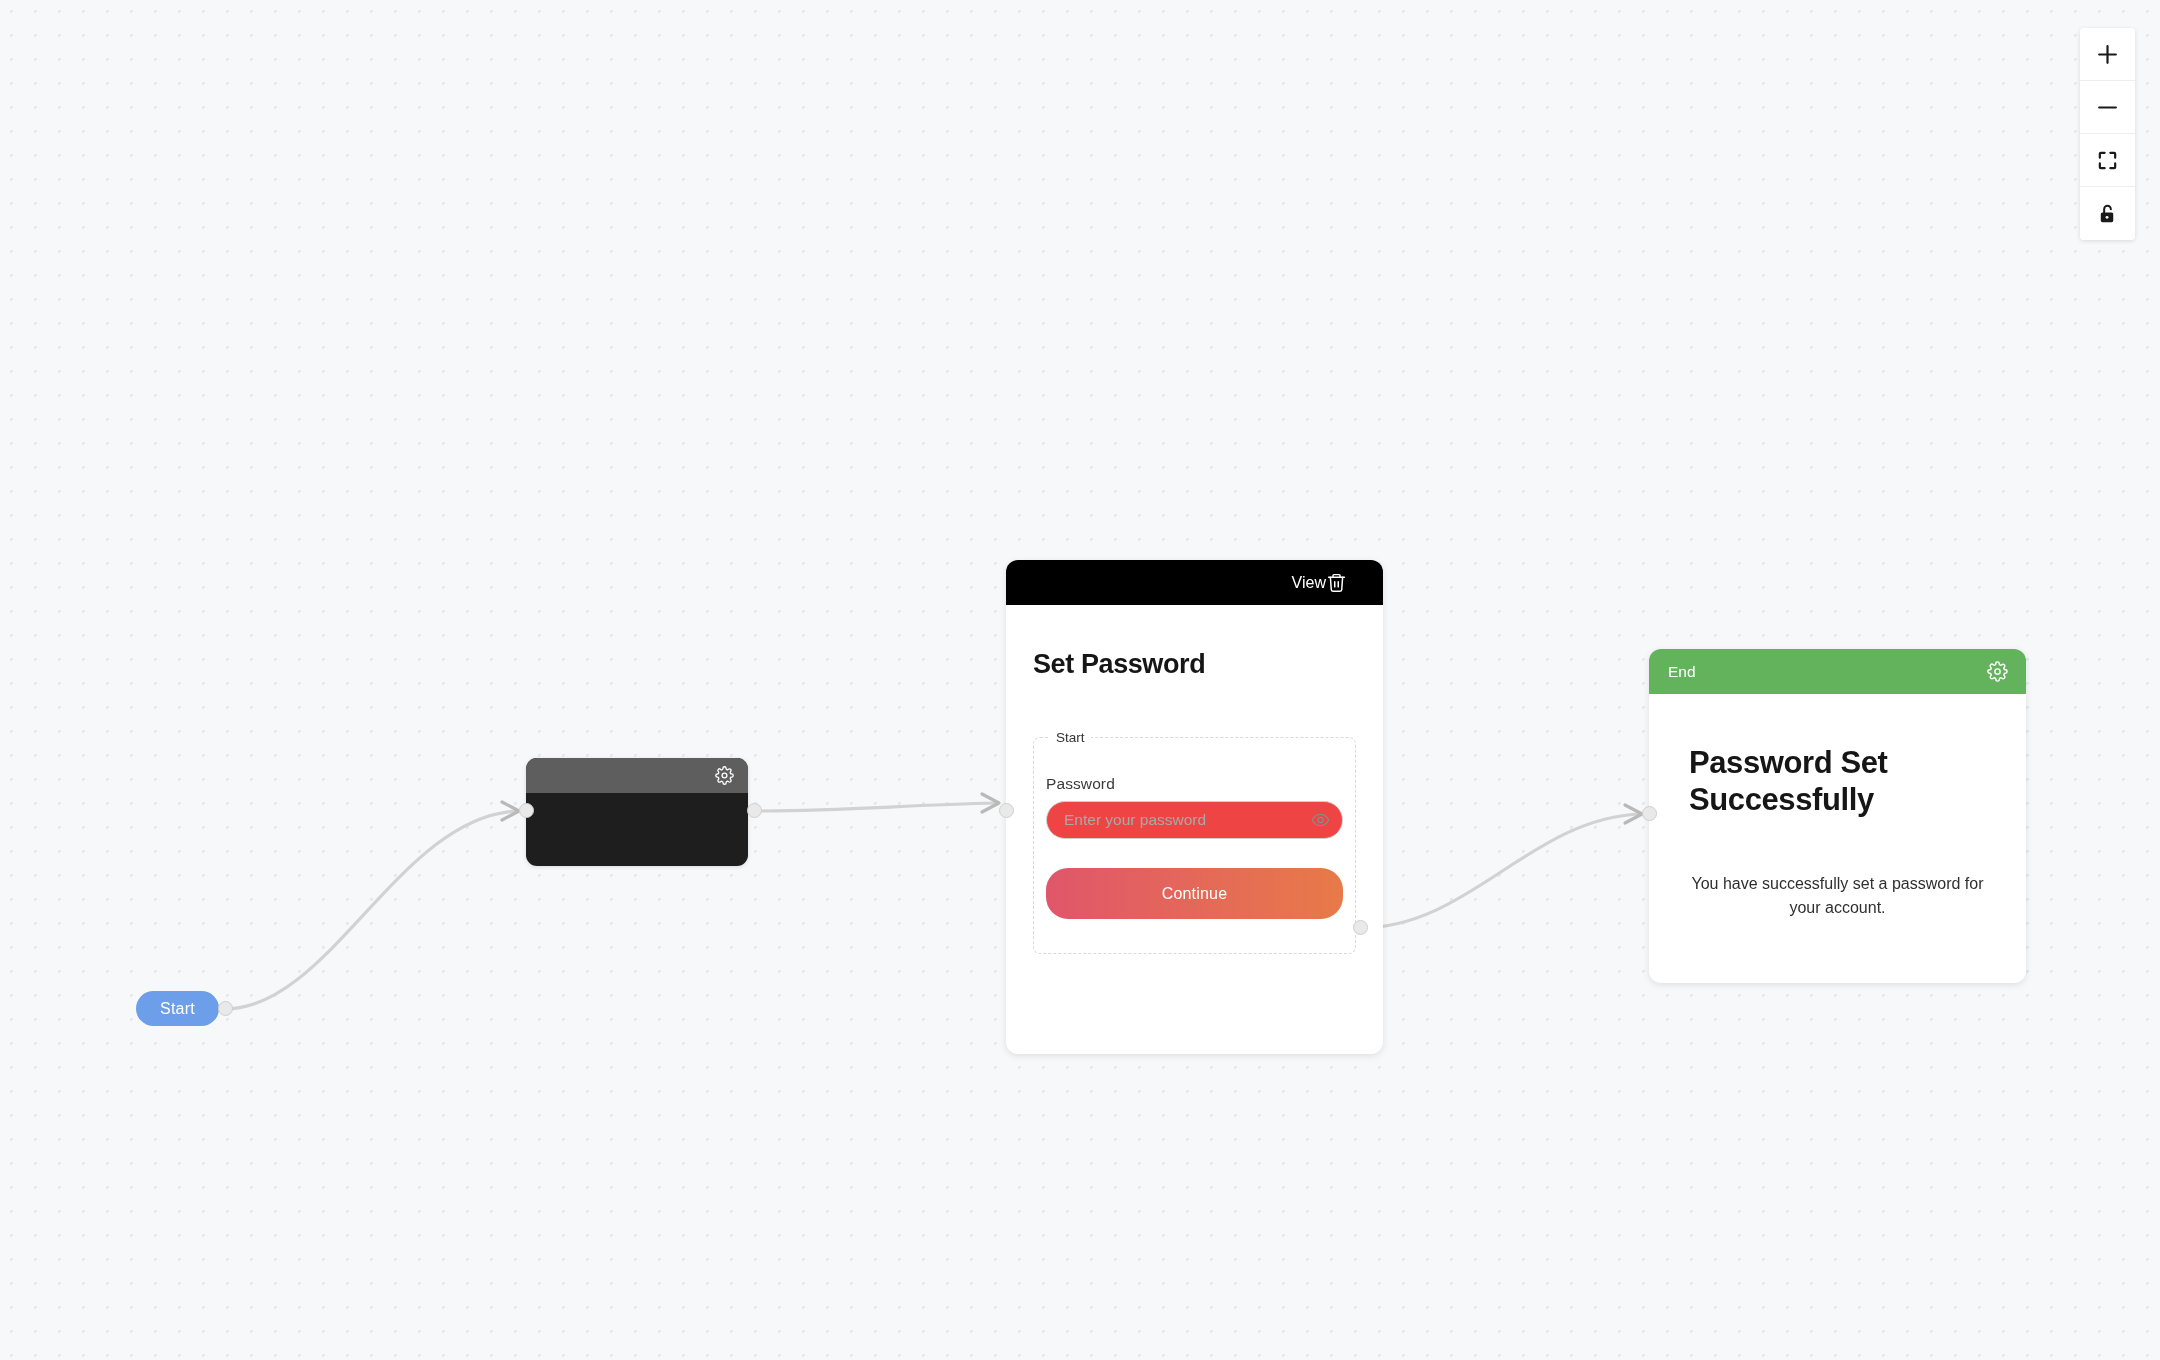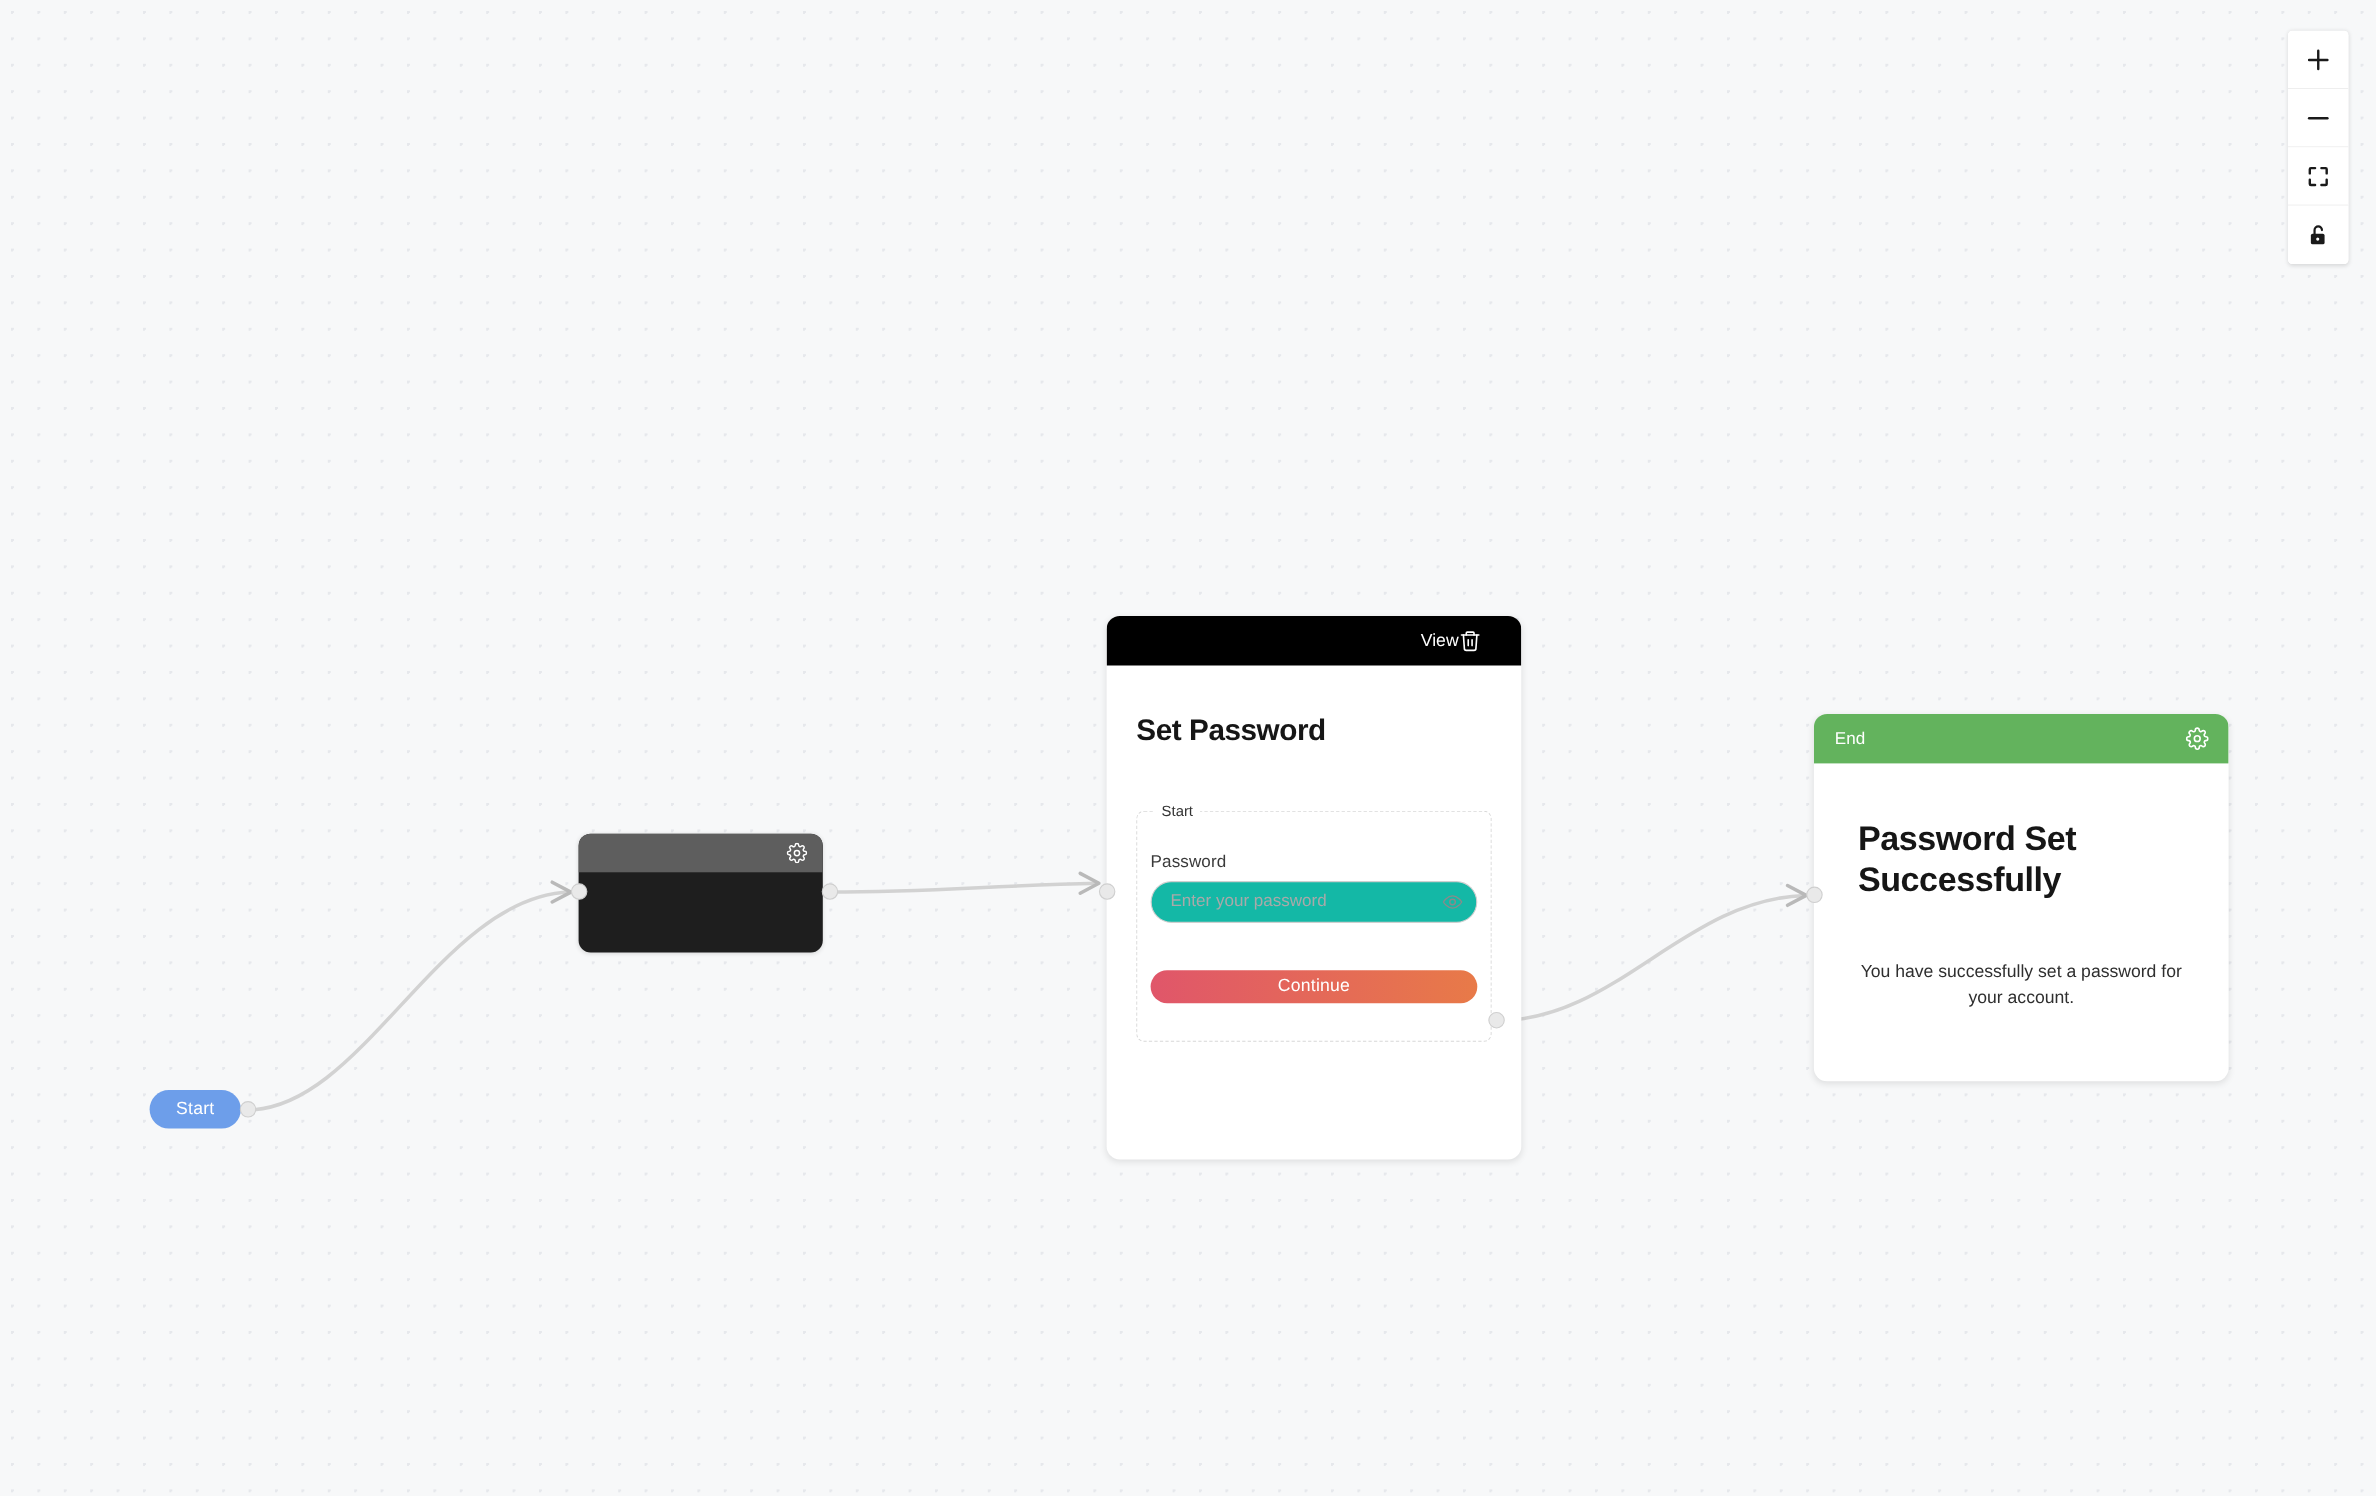--- a/index.html
+++ b/index.html
@@ -166,21 +166,21 @@
   }
   .pw-wrap {
     position: relative;
     height: 38px;
   }
   .pw-input {
     width: 100%;
     height: 38px;
     border: 1px solid #cfcfcf;
     border-radius: 19px;
-    background: #14b8a6;
+    background: #ef4444;
     padding: 0 44px 0 17px;
     font-family: "Liberation Sans", sans-serif;
     font-size: 15.5px;
     color: #2b2b2b;
     outline: none;
   }
   .pw-input::placeholder { color: #a9a9a9; }
   .eye-btn {
     position: absolute;
     right: 13px;
@@ -188,22 +188,22 @@
     transform: translateY(-50%);
     background: none;
     border: none;
     cursor: pointer;
     display: flex;
     padding: 0;
   }
   .continue-btn {
     display: block;
     width: 100%;
-    height: 30px;
-    margin-top: 43px;
+    height: 51px;
+    margin-top: 29px;
     border: none;
     border-radius: 22px;
     background: linear-gradient(to right, #e0566a 0%, #e87a48 100%);
     color: #ffffff;
     font-family: "Liberation Sans", sans-serif;
     font-size: 16px;
     letter-spacing: .2px;
     cursor: pointer;
     text-align: center;
   }

